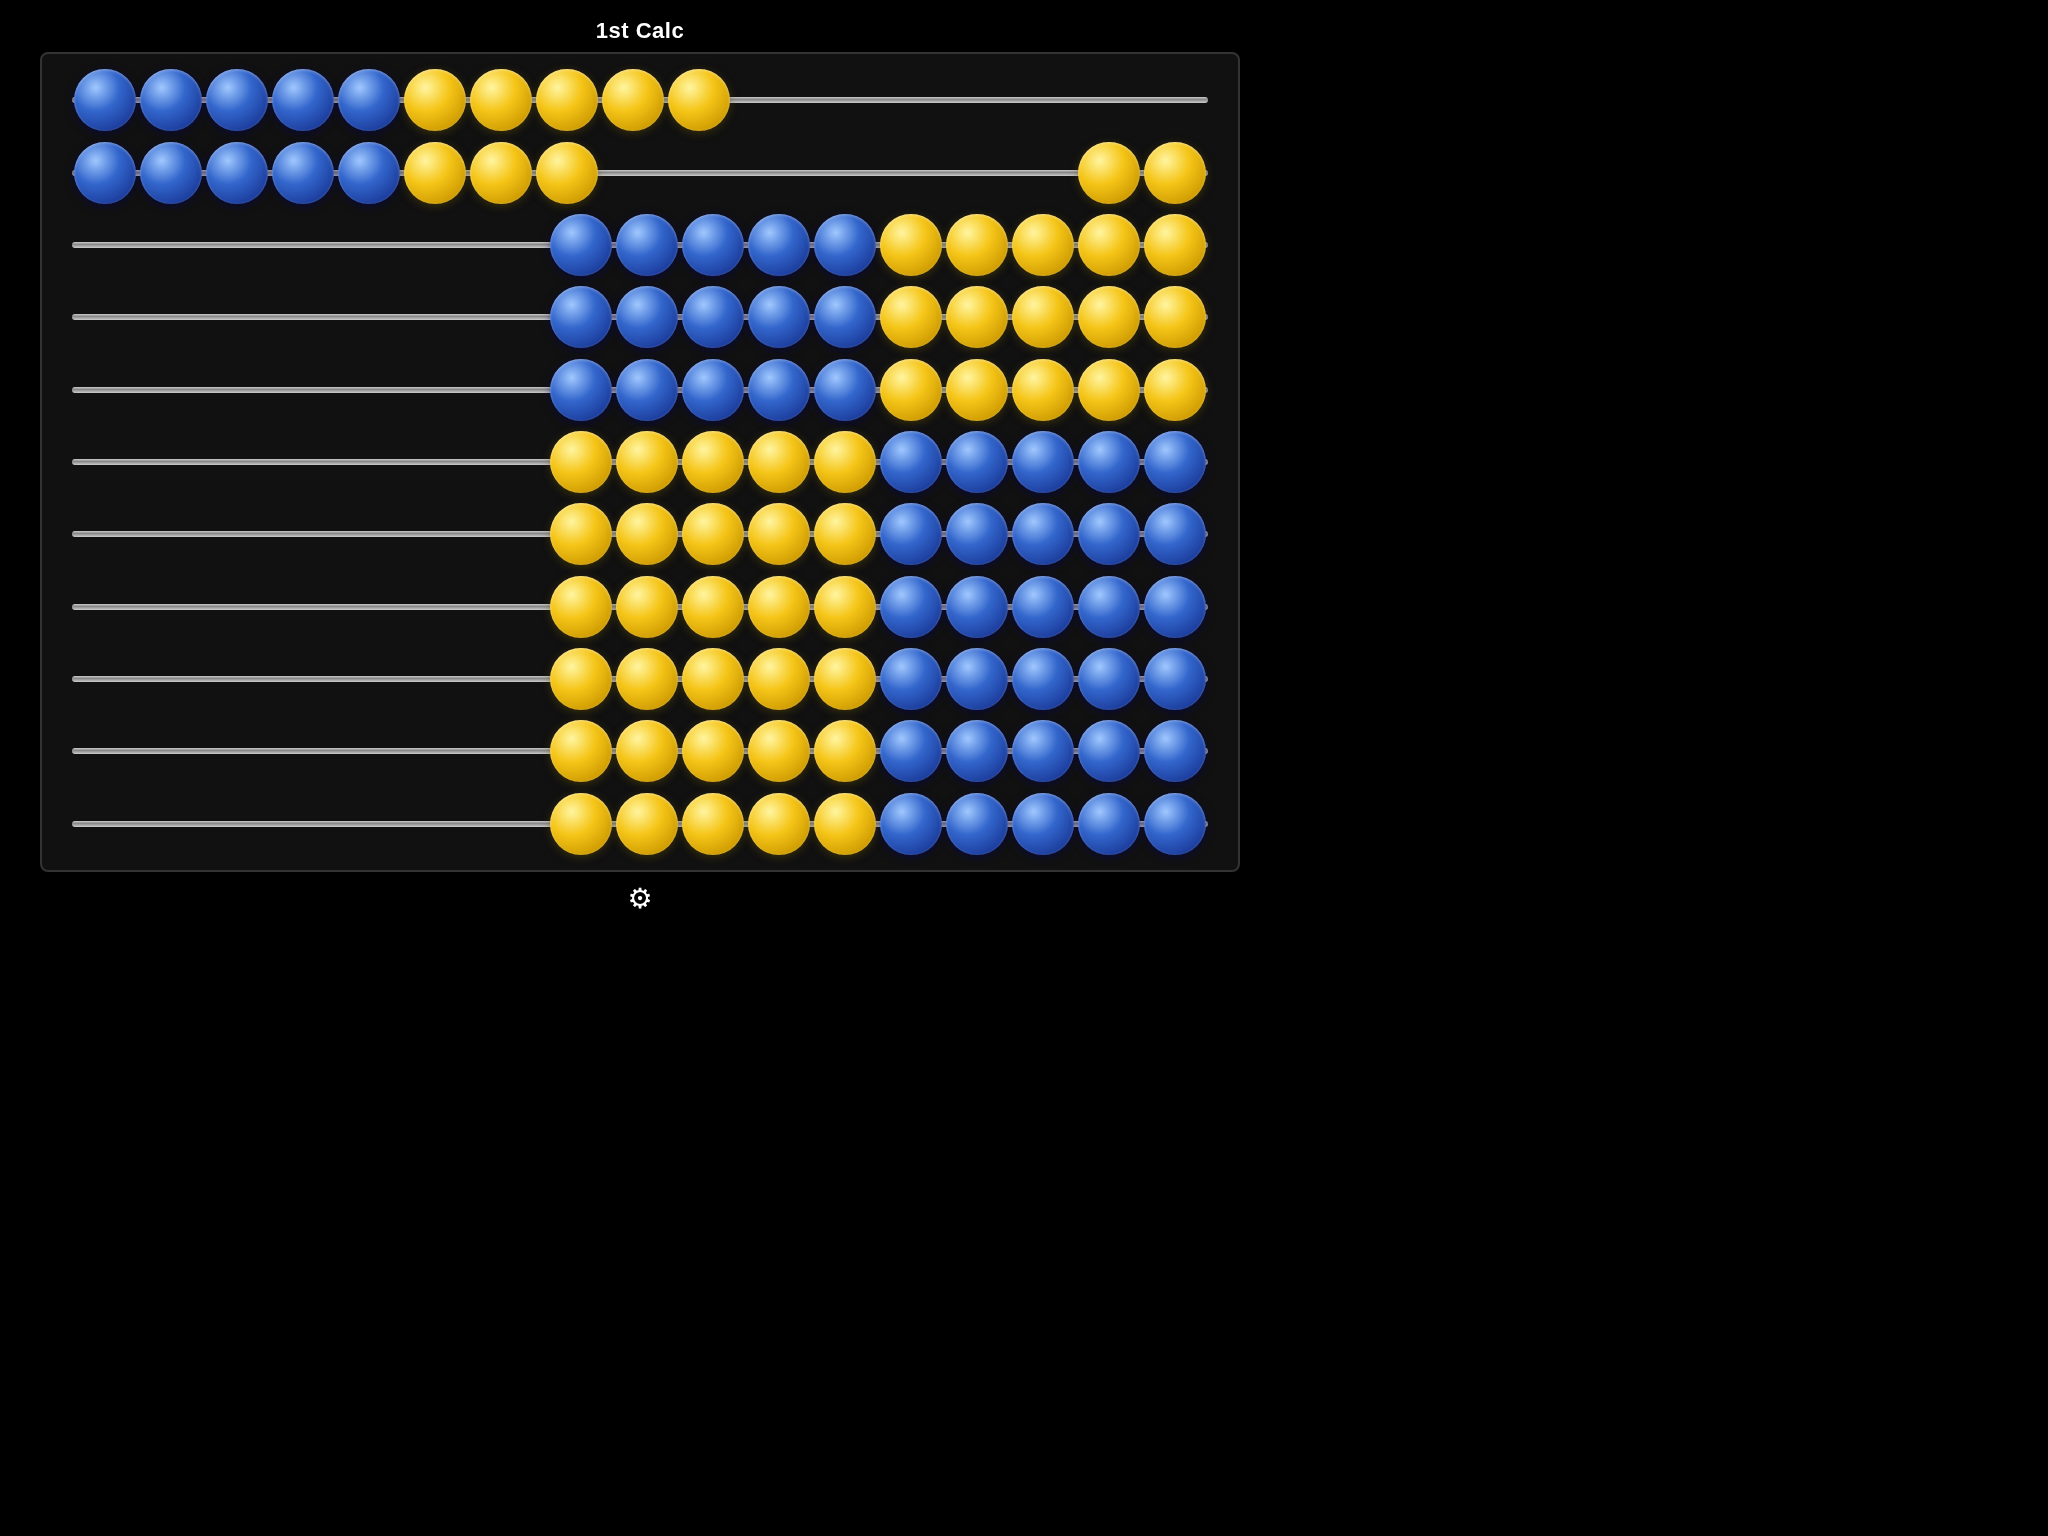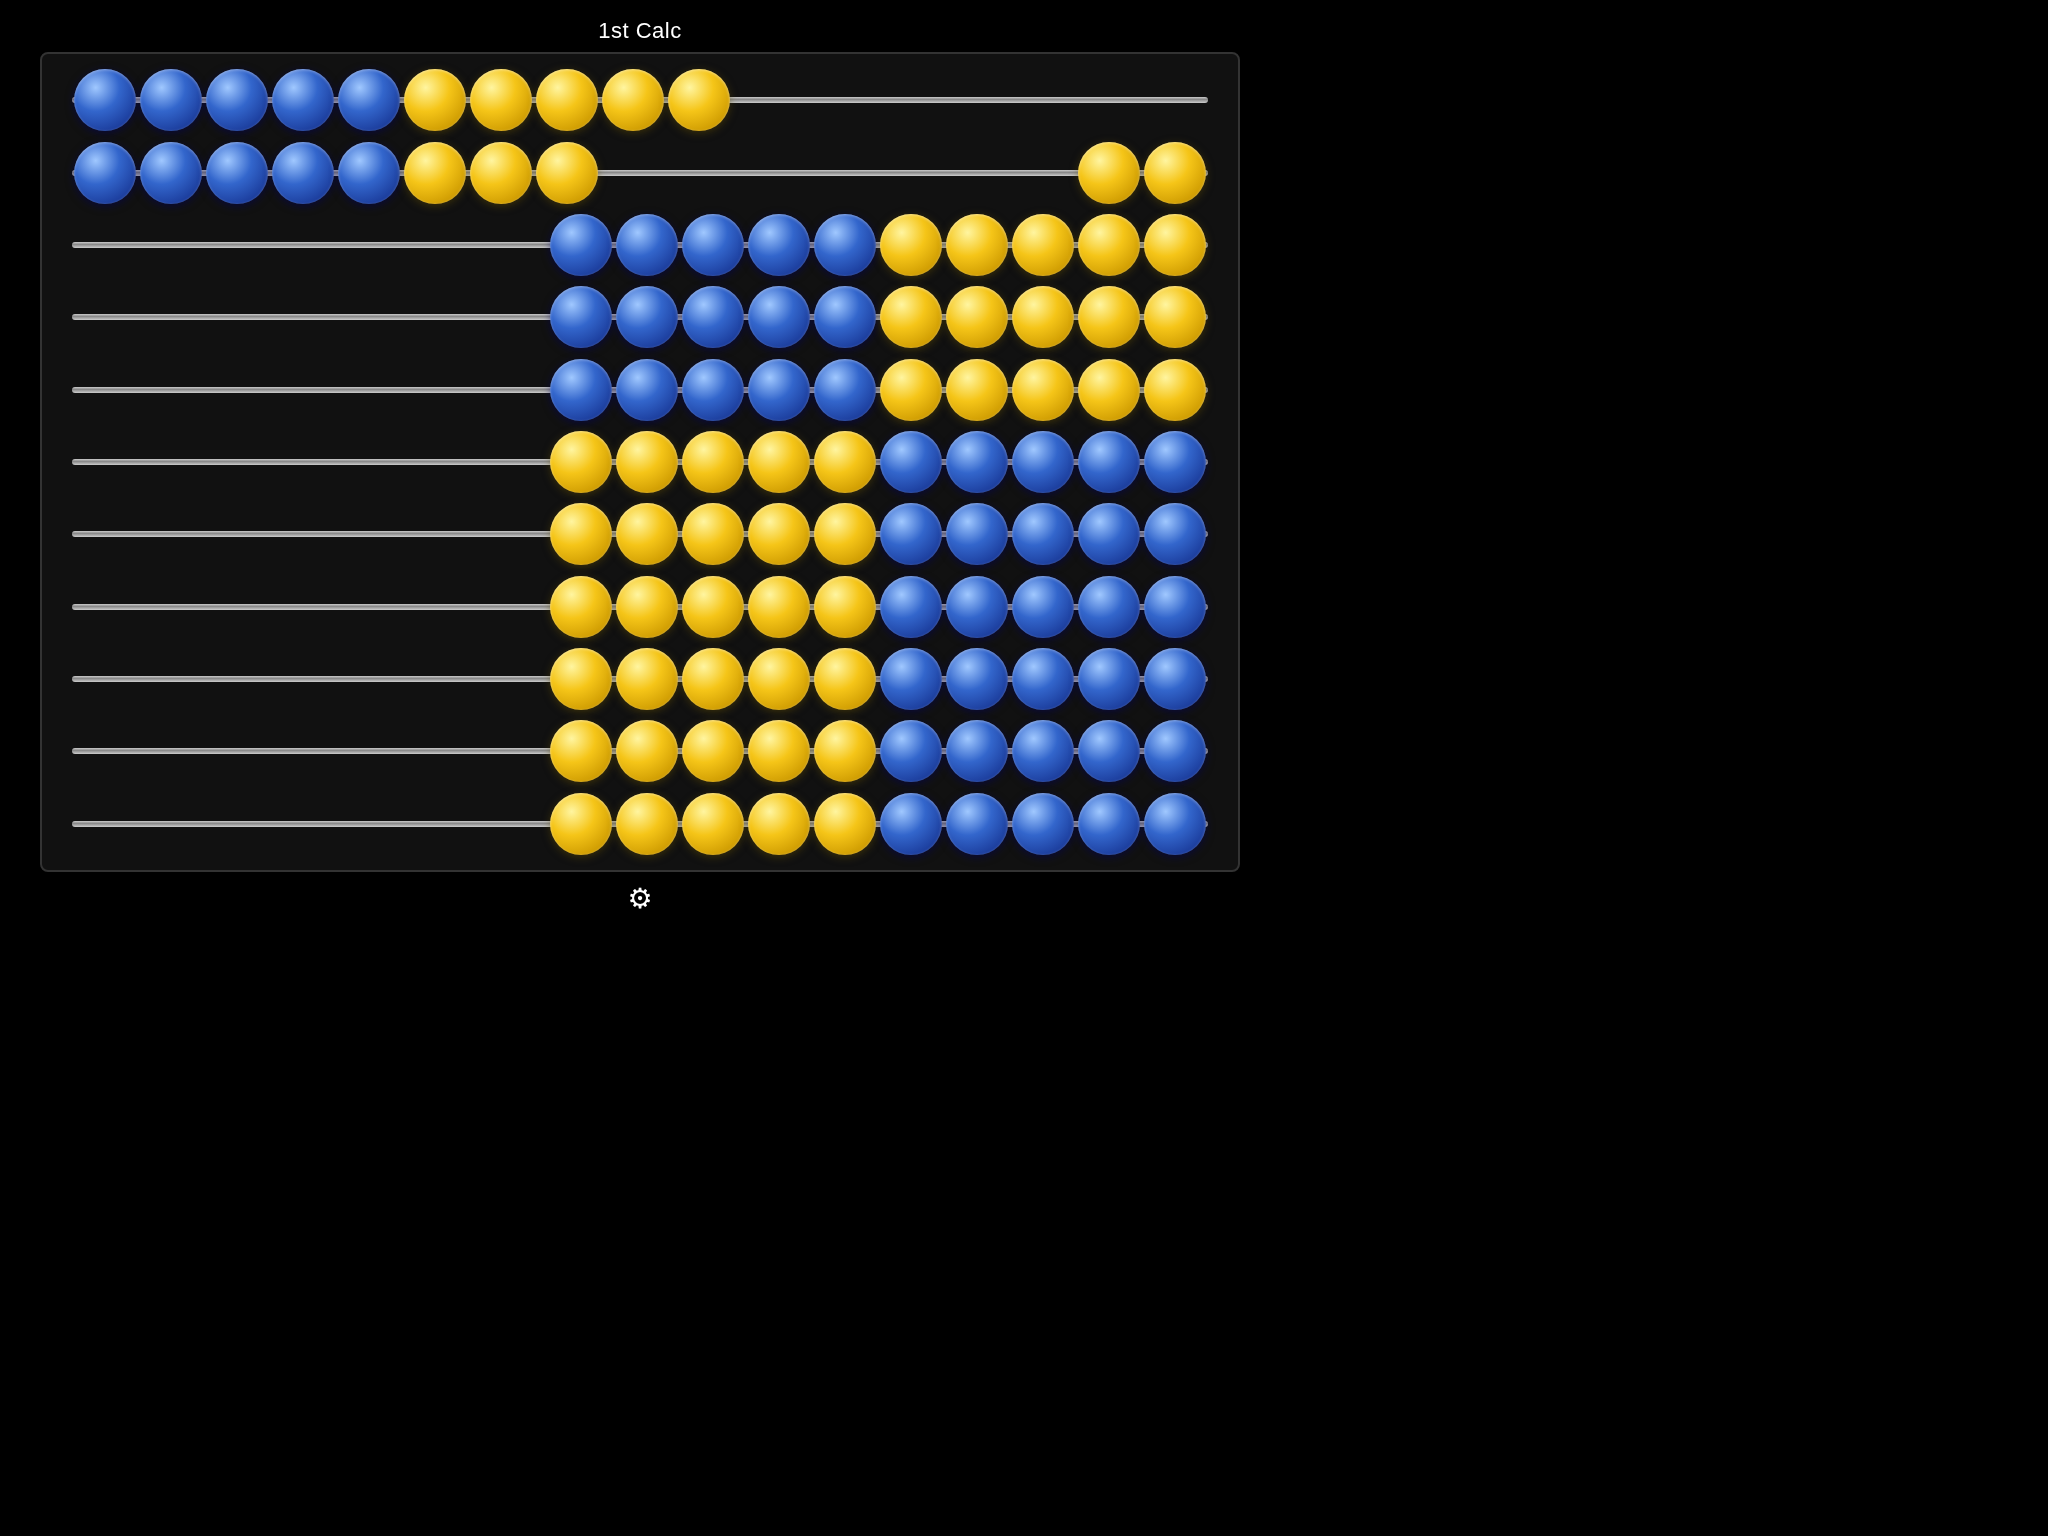--- a/index.html
+++ b/index.html
@@ -9,21 +9,21 @@
       height: 960px;
       display: flex;
       flex-direction: column;
       align-items: center;
       font-family: 'Helvetica Neue', Arial, sans-serif;
       overflow: hidden;
     }
     #title {
       color: #fff;
       font-size: 22px;
-      font-weight: normal;
+      font-weight: bold;
       margin-top: 18px;
       margin-bottom: 8px;
       letter-spacing: 0.5px;
     }
     #abacus-frame {
       background: #111;
       border: 2px solid #333;
       border-radius: 8px;
       width: 1200px;
       height: 820px;

